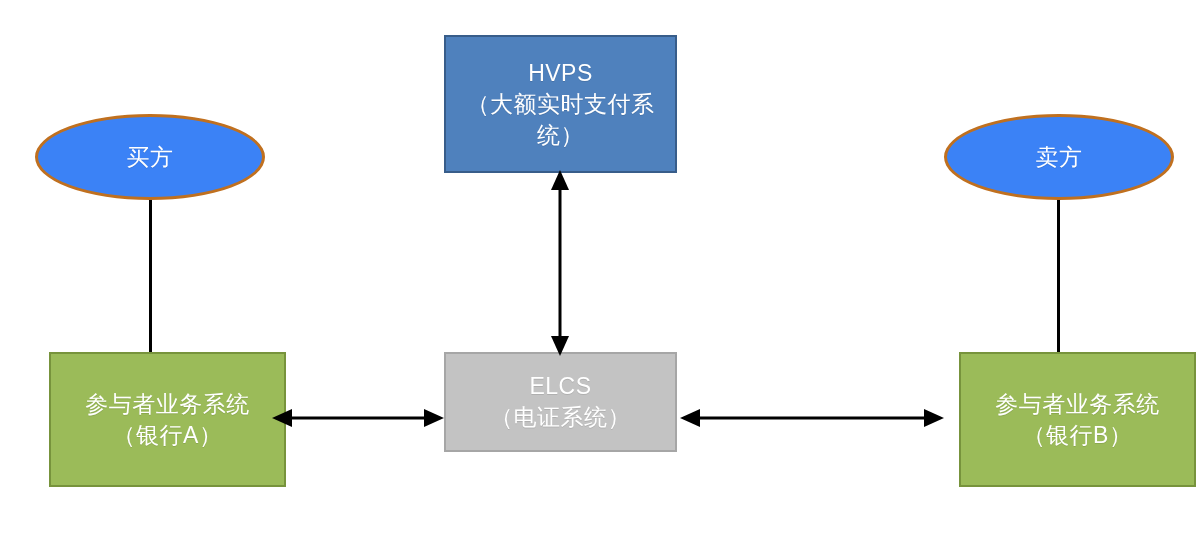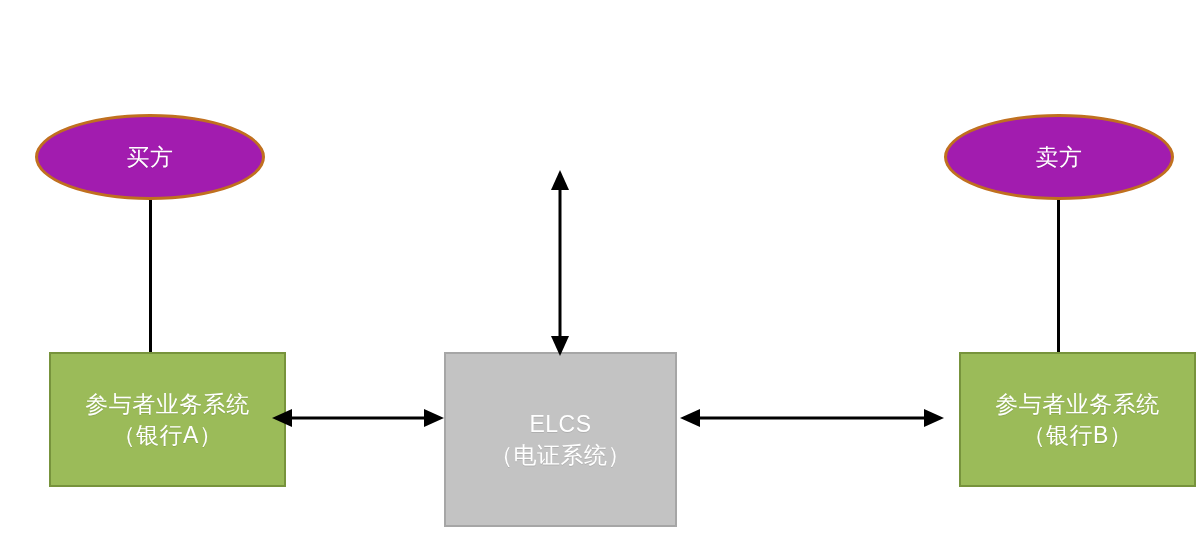--- a/index.html
+++ b/index.html
@@ -54,21 +54,21 @@
     margin-left: 16px;
   }
 
   
   .ellipse {
     position: absolute;
     display: flex;
     align-items: center;
     justify-content: center;
     box-sizing: border-box;
-    background: #a21caf;
+    background: #3b82f6;
     border: 3px solid #c0701f;
     border-radius: 50%;
     z-index: 2;
   }
 
   
   .line-v {
     position: absolute;
     width: 3px;
     background: #000000;
@@ -92,22 +92,26 @@
   <div class="line-v" style="left:1057px; top:190px; height:175px;"></div>
 
   <div class="ellipse" style="left:35px; top:114px; width:230px; height:86px;">
     <div class="node-label">买方</div>
   </div>
 
   <div class="ellipse" style="left:944px; top:114px; width:230px; height:86px;">
     <div class="node-label">卖方</div>
   </div>
 
+  <div class="rect blue" style="left:444px; top:35px; width:233px; height:138px;">
+    <div class="node-label">HVPS
+（大额实时支付系统）</div>
+  </div>
 
-  <div class="rect gray" style="left:444px; top:352px; width:233px; height:175px;">
+  <div class="rect gray" style="left:444px; top:352px; width:233px; height:100px;">
     <div class="node-label">ELCS
 （电证系统）</div>
   </div>
 
   <div class="rect green" style="left:33px; top:352px; width:237px; height:135px;">
     <div class="node-label">参与者业务系统
 （银行A）</div>
   </div>
 
   <div class="rect green" style="left:943px; top:352px; width:237px; height:135px;">

